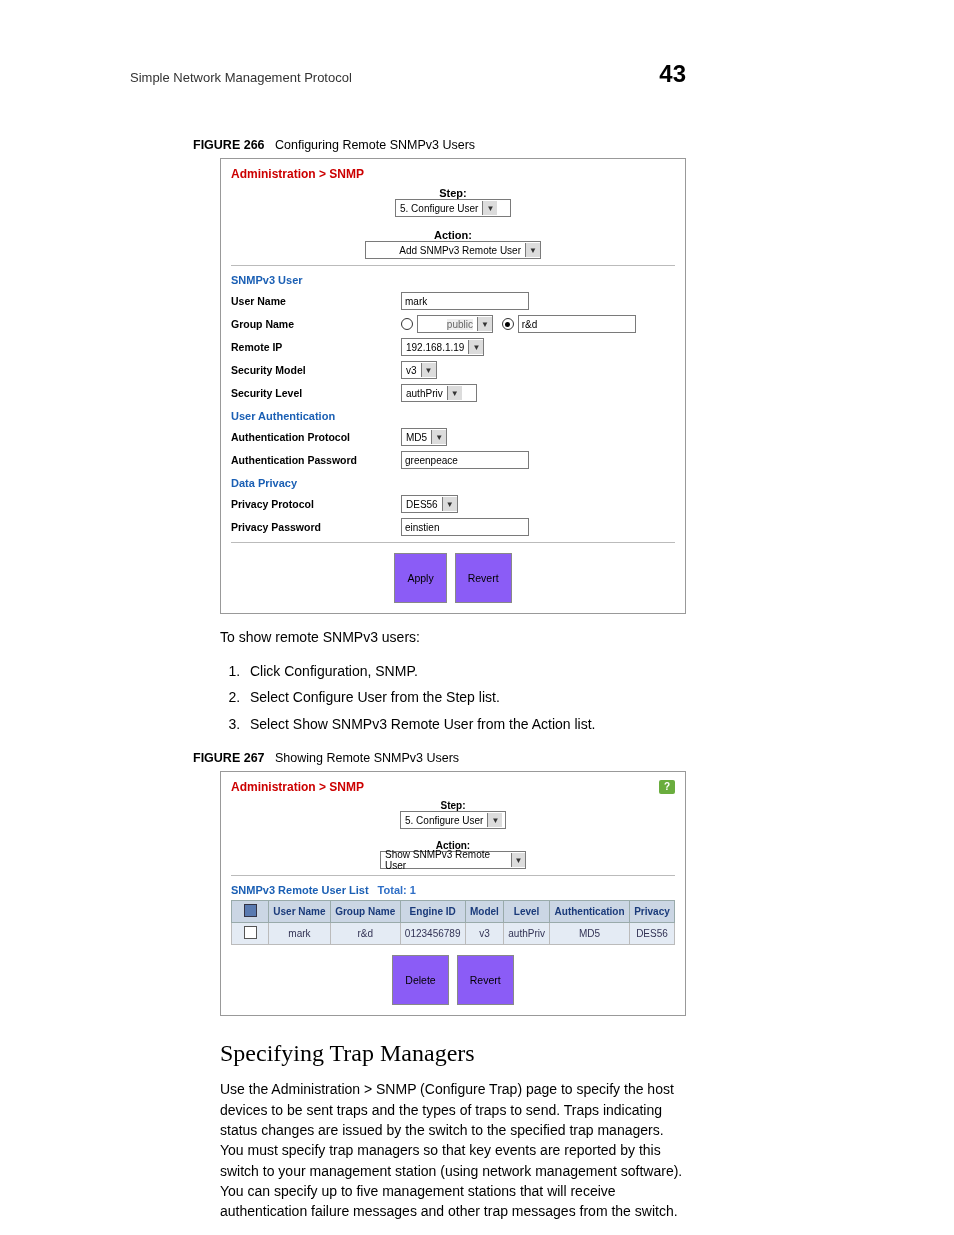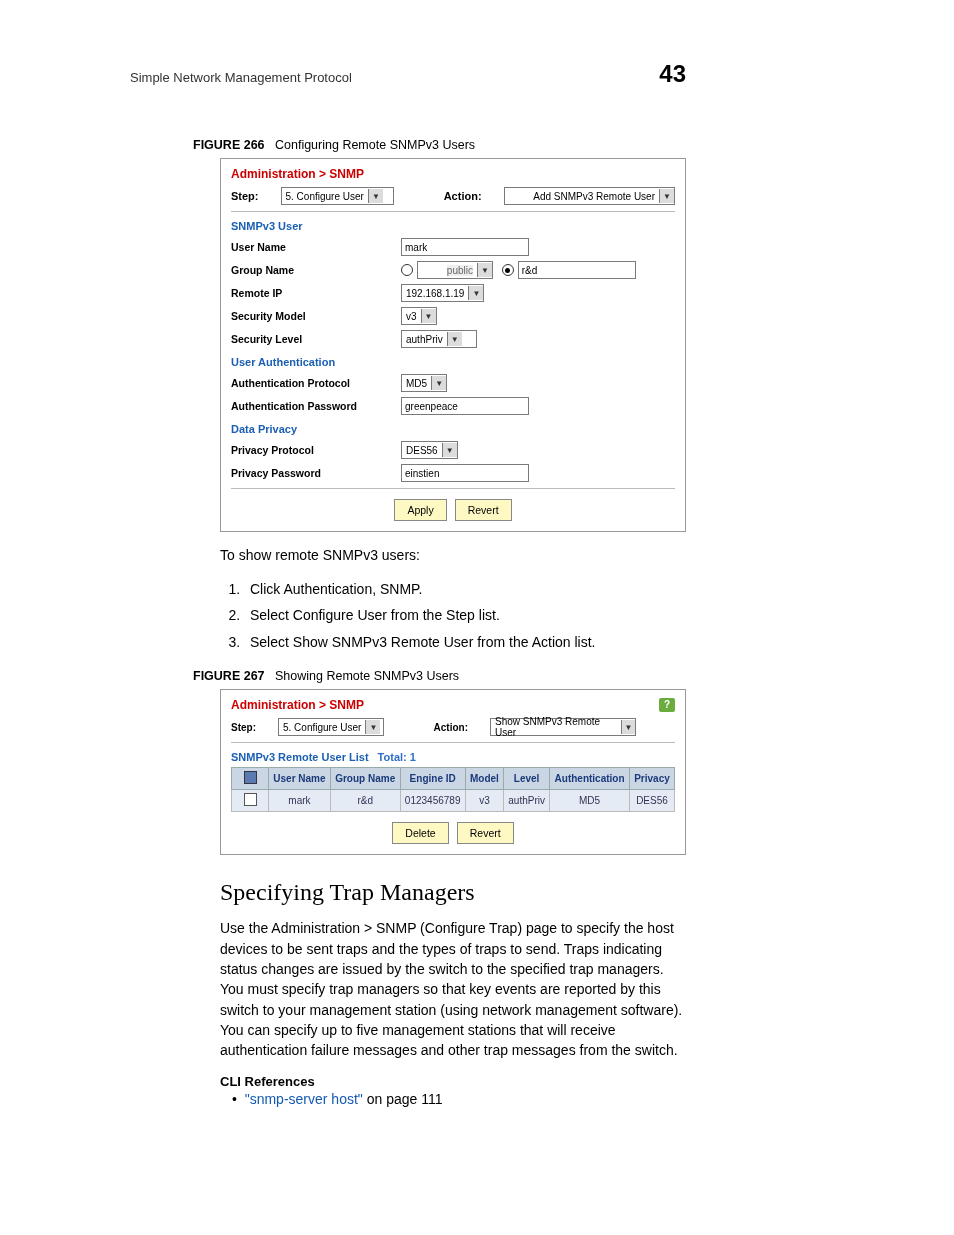--- a/index.html
+++ b/index.html
@@ -45,24 +45,25 @@
   .panel-inner { padding: 8px 10px 10px 10px; }
   .breadcrumb {
     color: #c00;
     font-weight: bold;
     font-size: 12px;
     margin-bottom: 6px;
   }
   .step-row {
     display: flex;
     align-items: center;
-    gap: 22px;
+    gap: 0;
     margin-bottom: 4px;
     font-size: 11px;
     font-weight: bold;
+    flex-direction: column;
   }
   .step-row .label { font-weight: bold; }
   .dd {
     display: inline-flex;
     align-items: center;
     border: 1px solid #7a7a7a;
     background: #fff;
     font-size: 10px;
     padding: 0 0 0 4px;
     height: 16px;
@@ -113,22 +114,22 @@
     display: inline-flex; align-items:center; justify-content:center; margin-right:4px;
     background:#fff;
   }
   .radio.sel::after {
     content:""; width:5px; height:5px; background:#000; border-radius:50%;
   }
   .button-row {
     display:flex; gap:8px; justify-content:center; margin-top:10px;
   }
   .btn {
-    border:1px solid #888; background:#fef9c3; font-size:10.5px;
-    padding:4px 12px;
+    border:1px solid #888; background:#8b5cf6; font-size:10.5px;
+    padding:18px 12px;
   }
   .body-text {
     margin: 10px 0 10px 90px;
     font-size: 14px;
     line-height: 1.4;
   }
   .ol { margin: 4px 0 14px 90px; padding-left: 24px; font-size:14px; line-height:1.9; }
   .ol li { padding-left: 6px; }
 
   
@@ -300,21 +301,21 @@
       <hr class="hr">
       <div class="button-row">
         <button class="btn">Apply</button>
         <button class="btn">Revert</button>
       </div>
     </div>
   </div>
 
   <div class="body-text">To show remote SNMPv3 users:</div>
   <ol class="ol">
-    <li>Click Authentication, SNMP.</li>
+    <li>Click Configuration, SNMP.</li>
     <li>Select Configure User from the Step list.</li>
     <li>Select Show SNMPv3 Remote User from the Action list.</li>
   </ol>
 
   <div class="fig-caption">
     <span class="fignum">FIGURE 267</span>
     &nbsp;&nbsp;<span>Showing Remote SNMPv3 Users</span>
   </div>
 
   <div class="panel">

